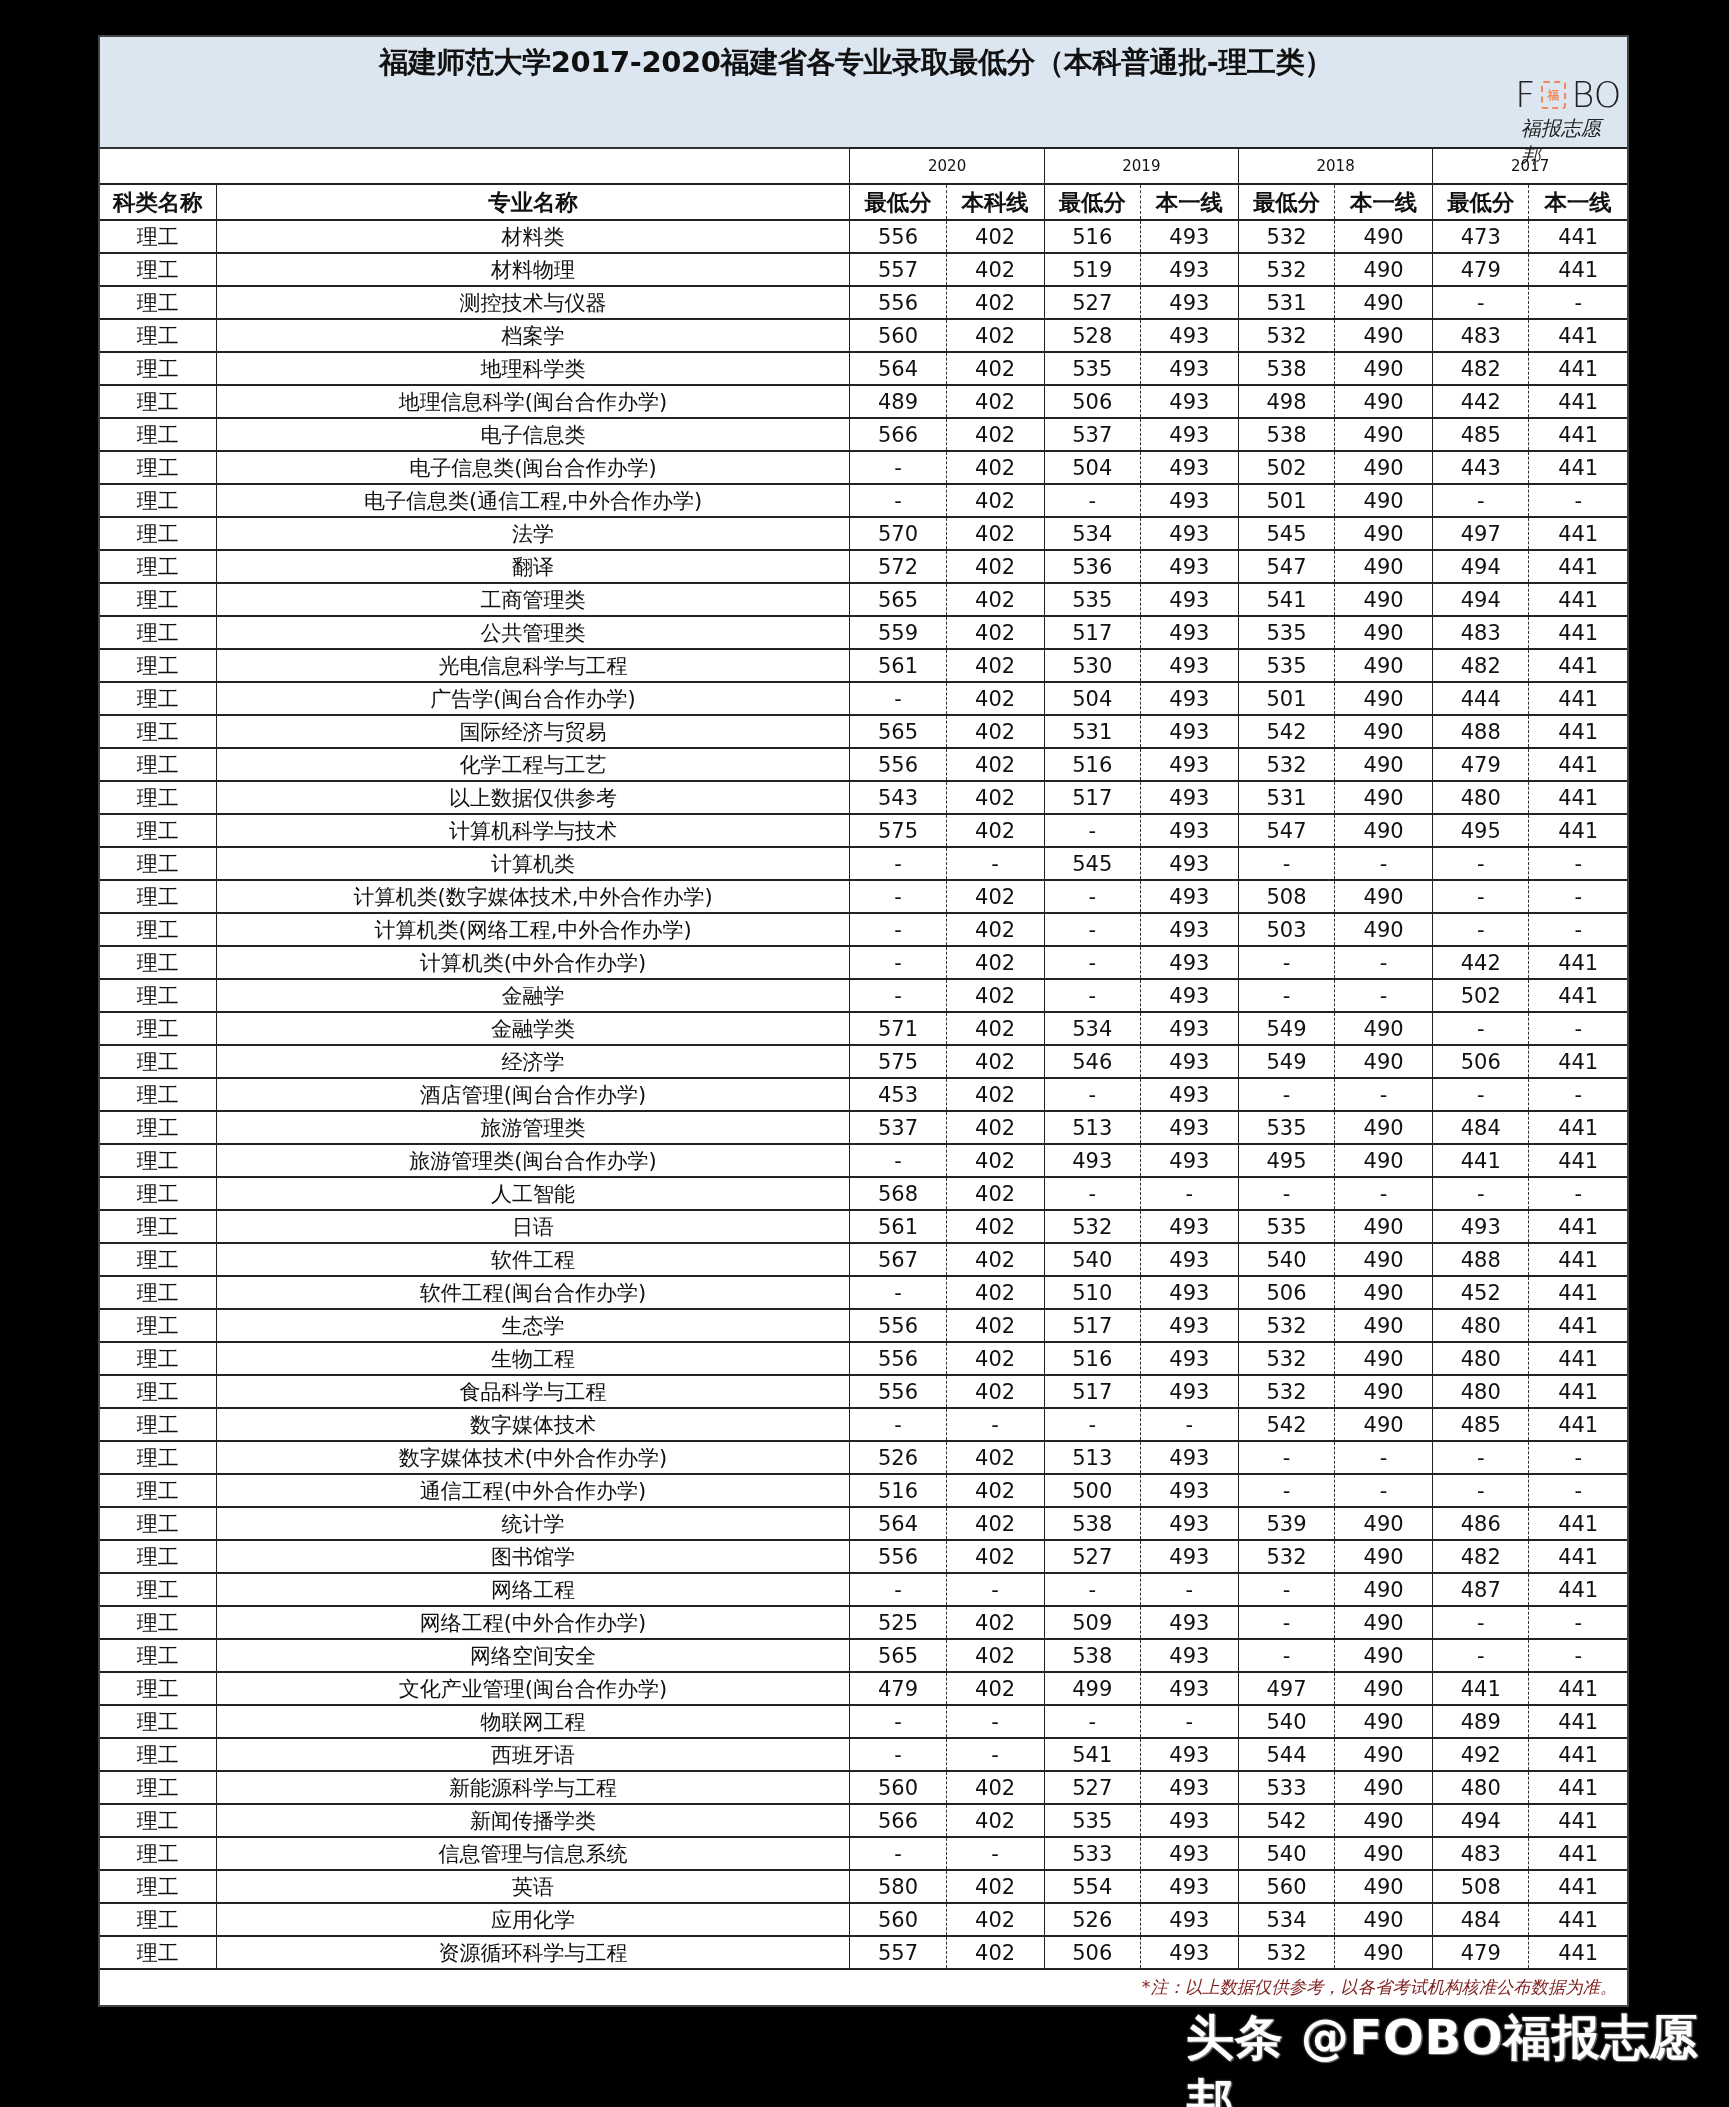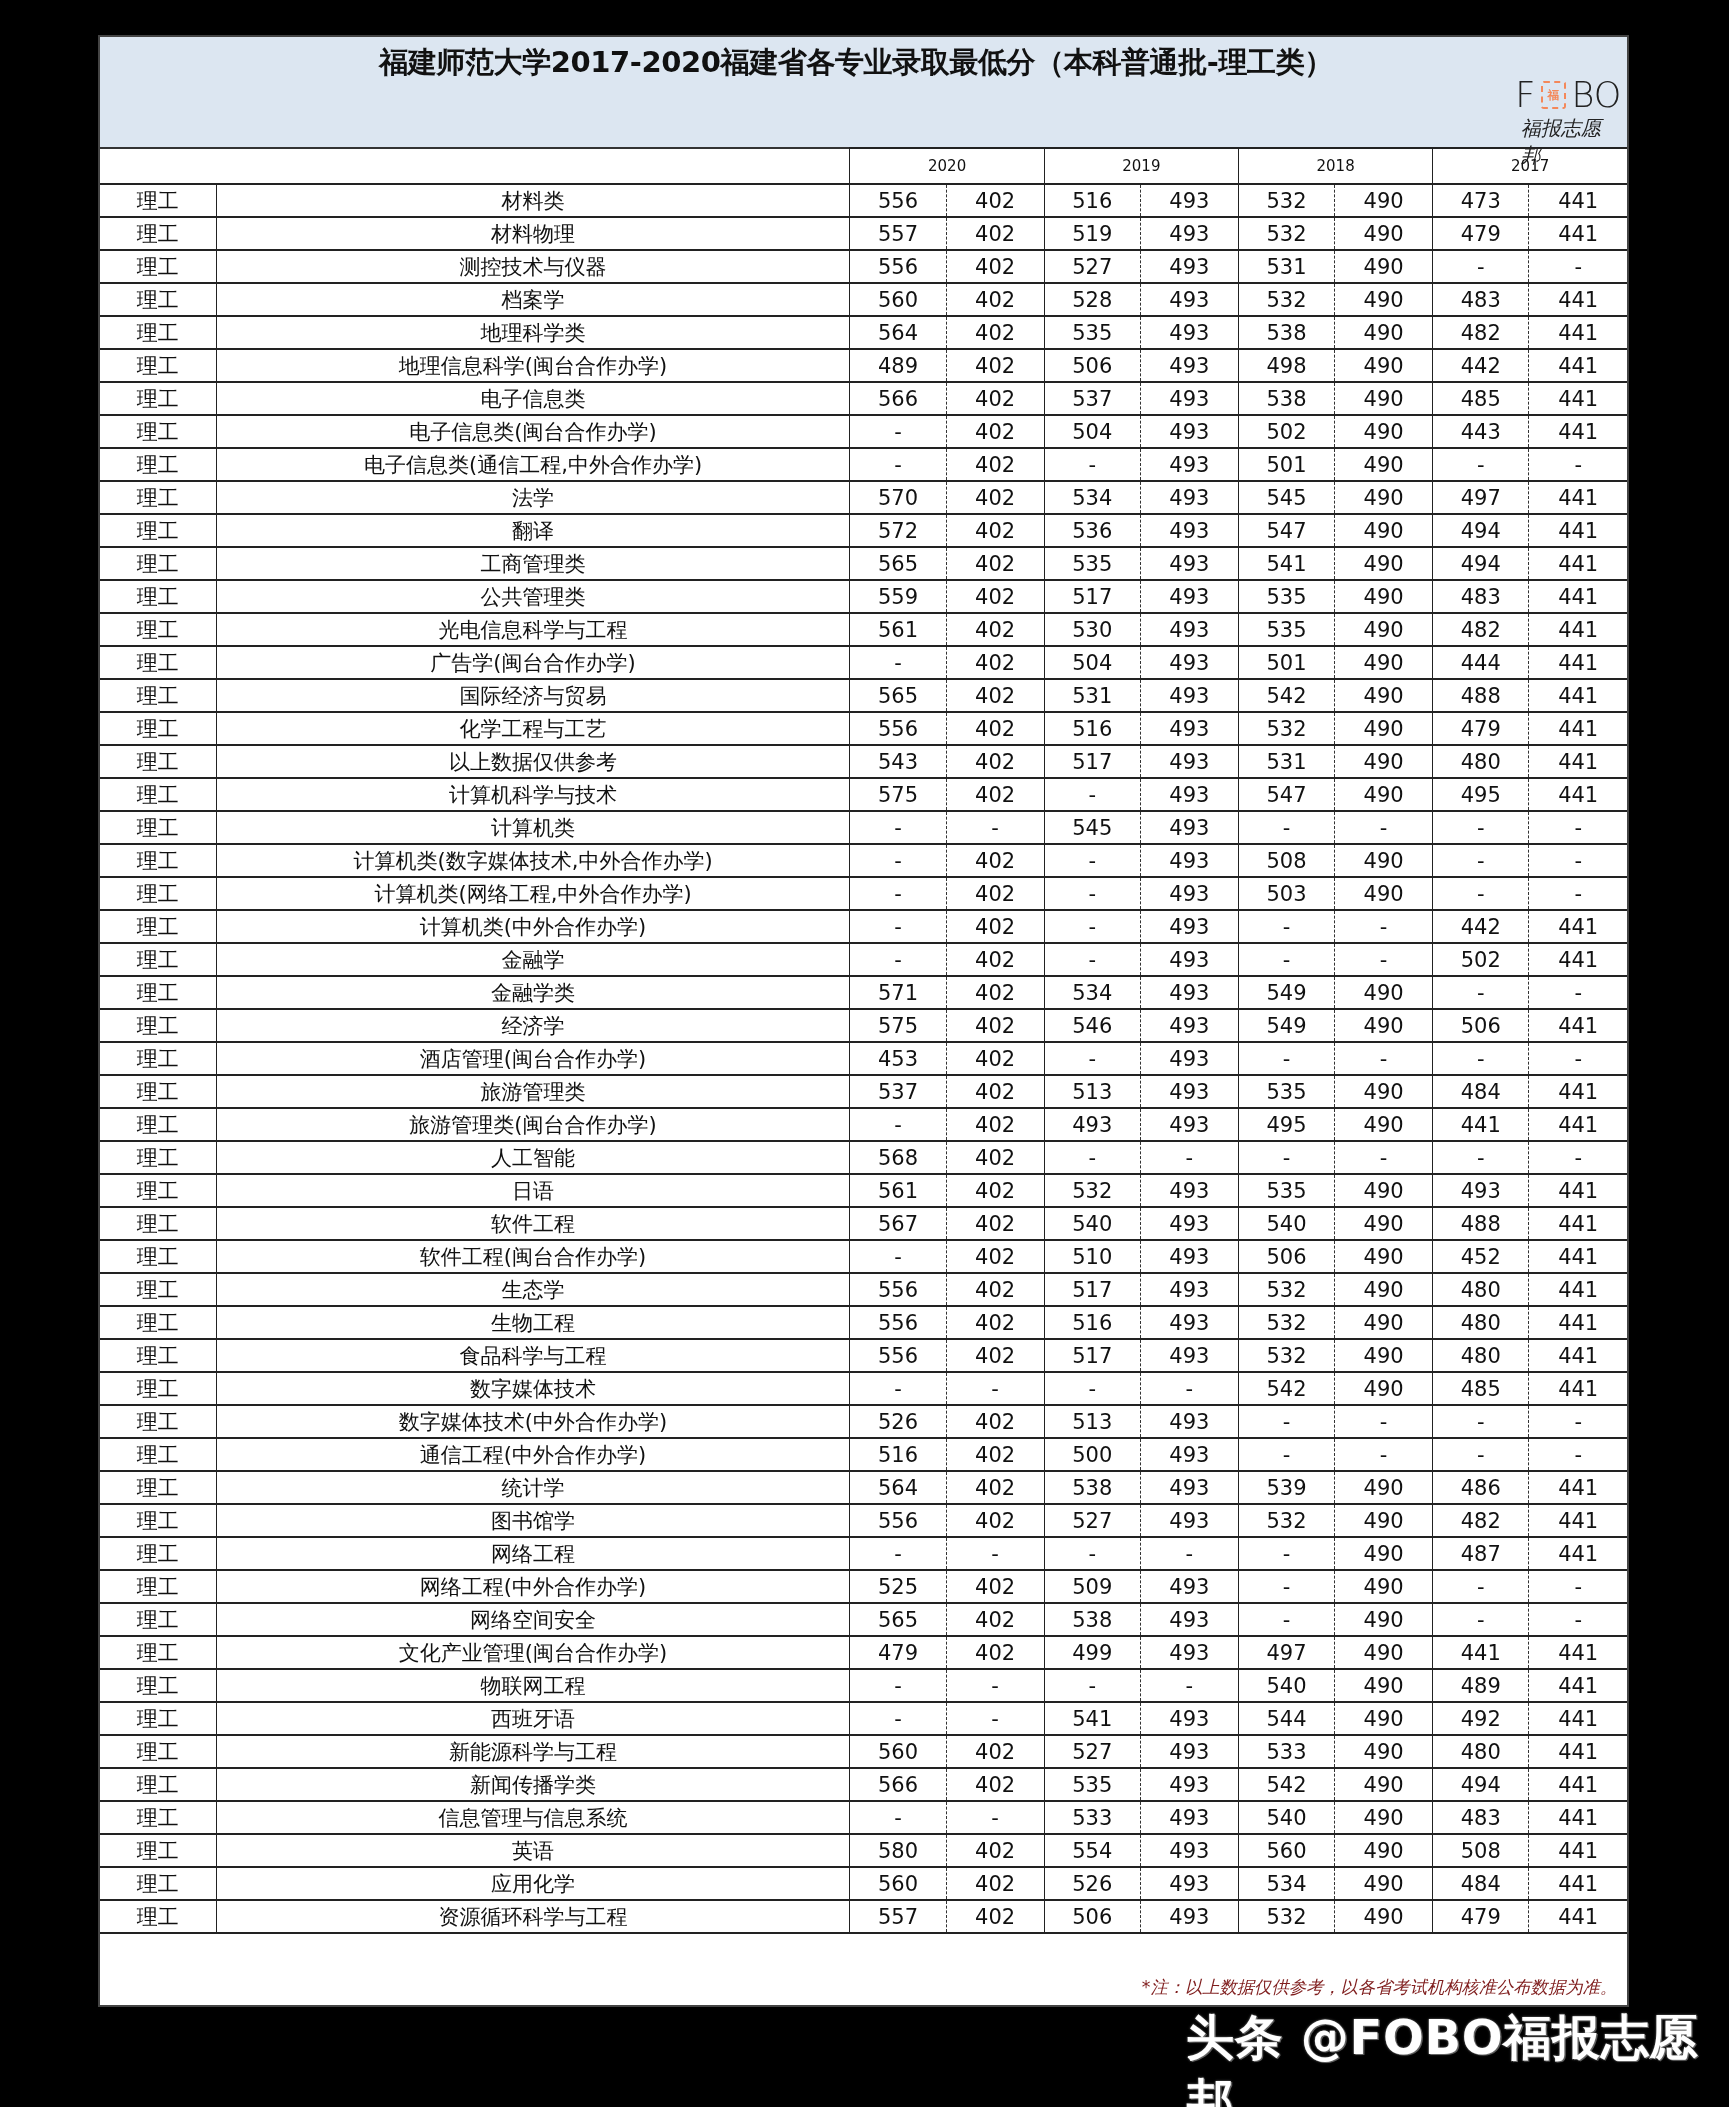--- a/index.html
+++ b/index.html
@@ -91,20 +91,32 @@
         <col style="width:98px">
     </colgroup>
     <tbody id="tbody">
       <tr class="year-row">
         <td class="blank" colspan="2"></td>
         <td class="yr" colspan="2">2020</td>
         <td class="yr" colspan="2">2019</td>
         <td class="yr" colspan="2">2018</td>
         <td class="yr" colspan="2">2017</td>
       </tr>
+      <tr class="head-row">
+        <th class="c-cat">科类名称</th>
+        <th class="c-name">专业名称</th>
+        <th class="solid-l">最低分</th>
+        <th class="dash-l">本科线</th>
+        <th class="solid-l">最低分</th>
+        <th class="dash-l">本一线</th>
+        <th class="solid-l">最低分</th>
+        <th class="dash-l">本一线</th>
+        <th class="solid-l">最低分</th>
+        <th class="dash-l">本一线</th>
+      </tr>
     <tr class="data-row">
           <td class="c-cat">理工</td>
           <td class="c-name">材料类</td>
           <td class="solid-l">556</td>
           <td class="dash-l">402</td>
           <td class="solid-l">516</td>
           <td class="dash-l">493</td>
           <td class="solid-l">532</td>
           <td class="dash-l">490</td>
           <td class="solid-l">473</td>

